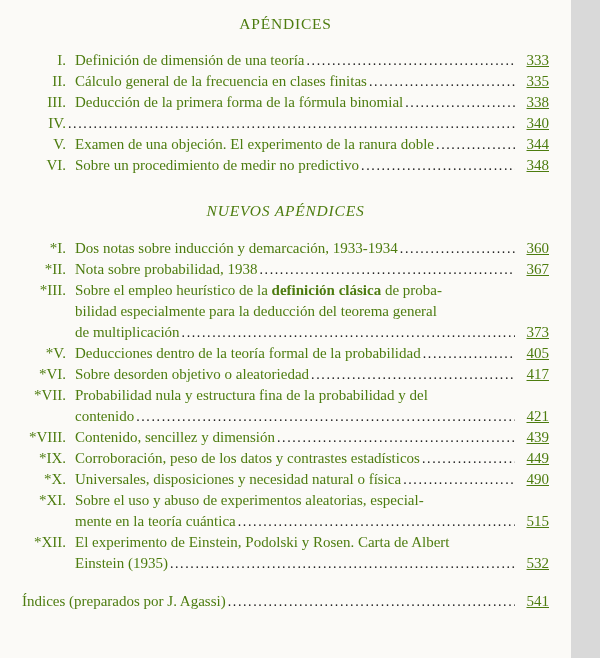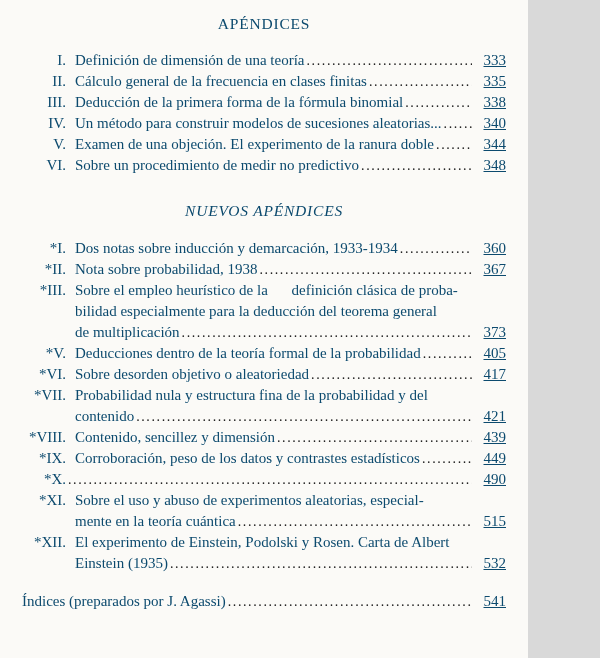--- a/index.html
+++ b/index.html
@@ -1,23 +1,23 @@
 <!DOCTYPE html>
 <html><head>
 <meta charset="utf-8">
 <style>
   * { box-sizing: border-box; }
   html, body { margin: 0; padding: 0; }
   body { background: #d9d9d9; }
   .page {
-    width: 528px;
+    width: 571px;
     height: 658px;
     background: #fbfaf7;
     font-family: "Liberation Serif", "DejaVu Serif", serif;
-    color: #0c4a6e;
+    color: #4d7c0f;
     padding: 14px 22px 0 22px;
     overflow: hidden;
     position: relative;
   }
   .sec-title {
     text-align: center;
     font-size: 15.5px;
     letter-spacing: 0.8px;
     line-height: 20px;
     font-weight: normal;
@@ -36,21 +36,21 @@
     width: 44px;
     text-align: right;
     white-space: pre;
   }
   .txt {
     flex: none;
     padding-left: 9px;
     white-space: nowrap;
     text-align: right;
   }
-  .txt b { font-weight: normal; margin-left: 20px; }
+  .txt b { font-weight: bold; }
   .lead {
     flex: 1 1 auto;
     overflow: hidden;
     white-space: nowrap;
     min-width: 6px;
     margin-left: 2px;
   }
   .lead::after {
     content: "............................................................................................................................................";
     letter-spacing: 1.6px;
@@ -88,21 +88,20 @@
       <span class="pg">335</span>
     </div>
     <div class="row">
       <span class="num">III.</span>
       <span class="txt">Deducción de la primera forma de la fórmula binomial</span>
       <span class="lead"></span>
       <span class="pg">338</span>
     </div>
     <div class="row">
       <span class="num">IV.</span>
-      <span class="txt">Un método para construir modelos de sucesiones aleatorias...</span>
       <span class="lead"></span>
       <span class="pg">340</span>
     </div>
     <div class="row">
       <span class="num">V.</span>
       <span class="txt">Examen de una objeción. El experimento de la ranura doble</span>
       <span class="lead"></span>
       <span class="pg">344</span>
     </div>
     <div class="row">
@@ -179,20 +178,21 @@
       <span class="pg">439</span>
     </div>
     <div class="row">
       <span class="num">*IX.</span>
       <span class="txt">Corroboración, peso de los datos y contrastes estadísticos</span>
       <span class="lead"></span>
       <span class="pg">449</span>
     </div>
     <div class="row">
       <span class="num">*X.</span>
+      <span class="txt">Universales, disposiciones y necesidad natural o física</span>
       <span class="lead"></span>
       <span class="pg">490</span>
     </div>
 
     <div>
       <div class="row">
         <span class="num">*XI.</span>
         <span class="txt">Sobre el uso y abuso de experimentos aleatorias, especial-</span>
       </div>
       <div class="row">

